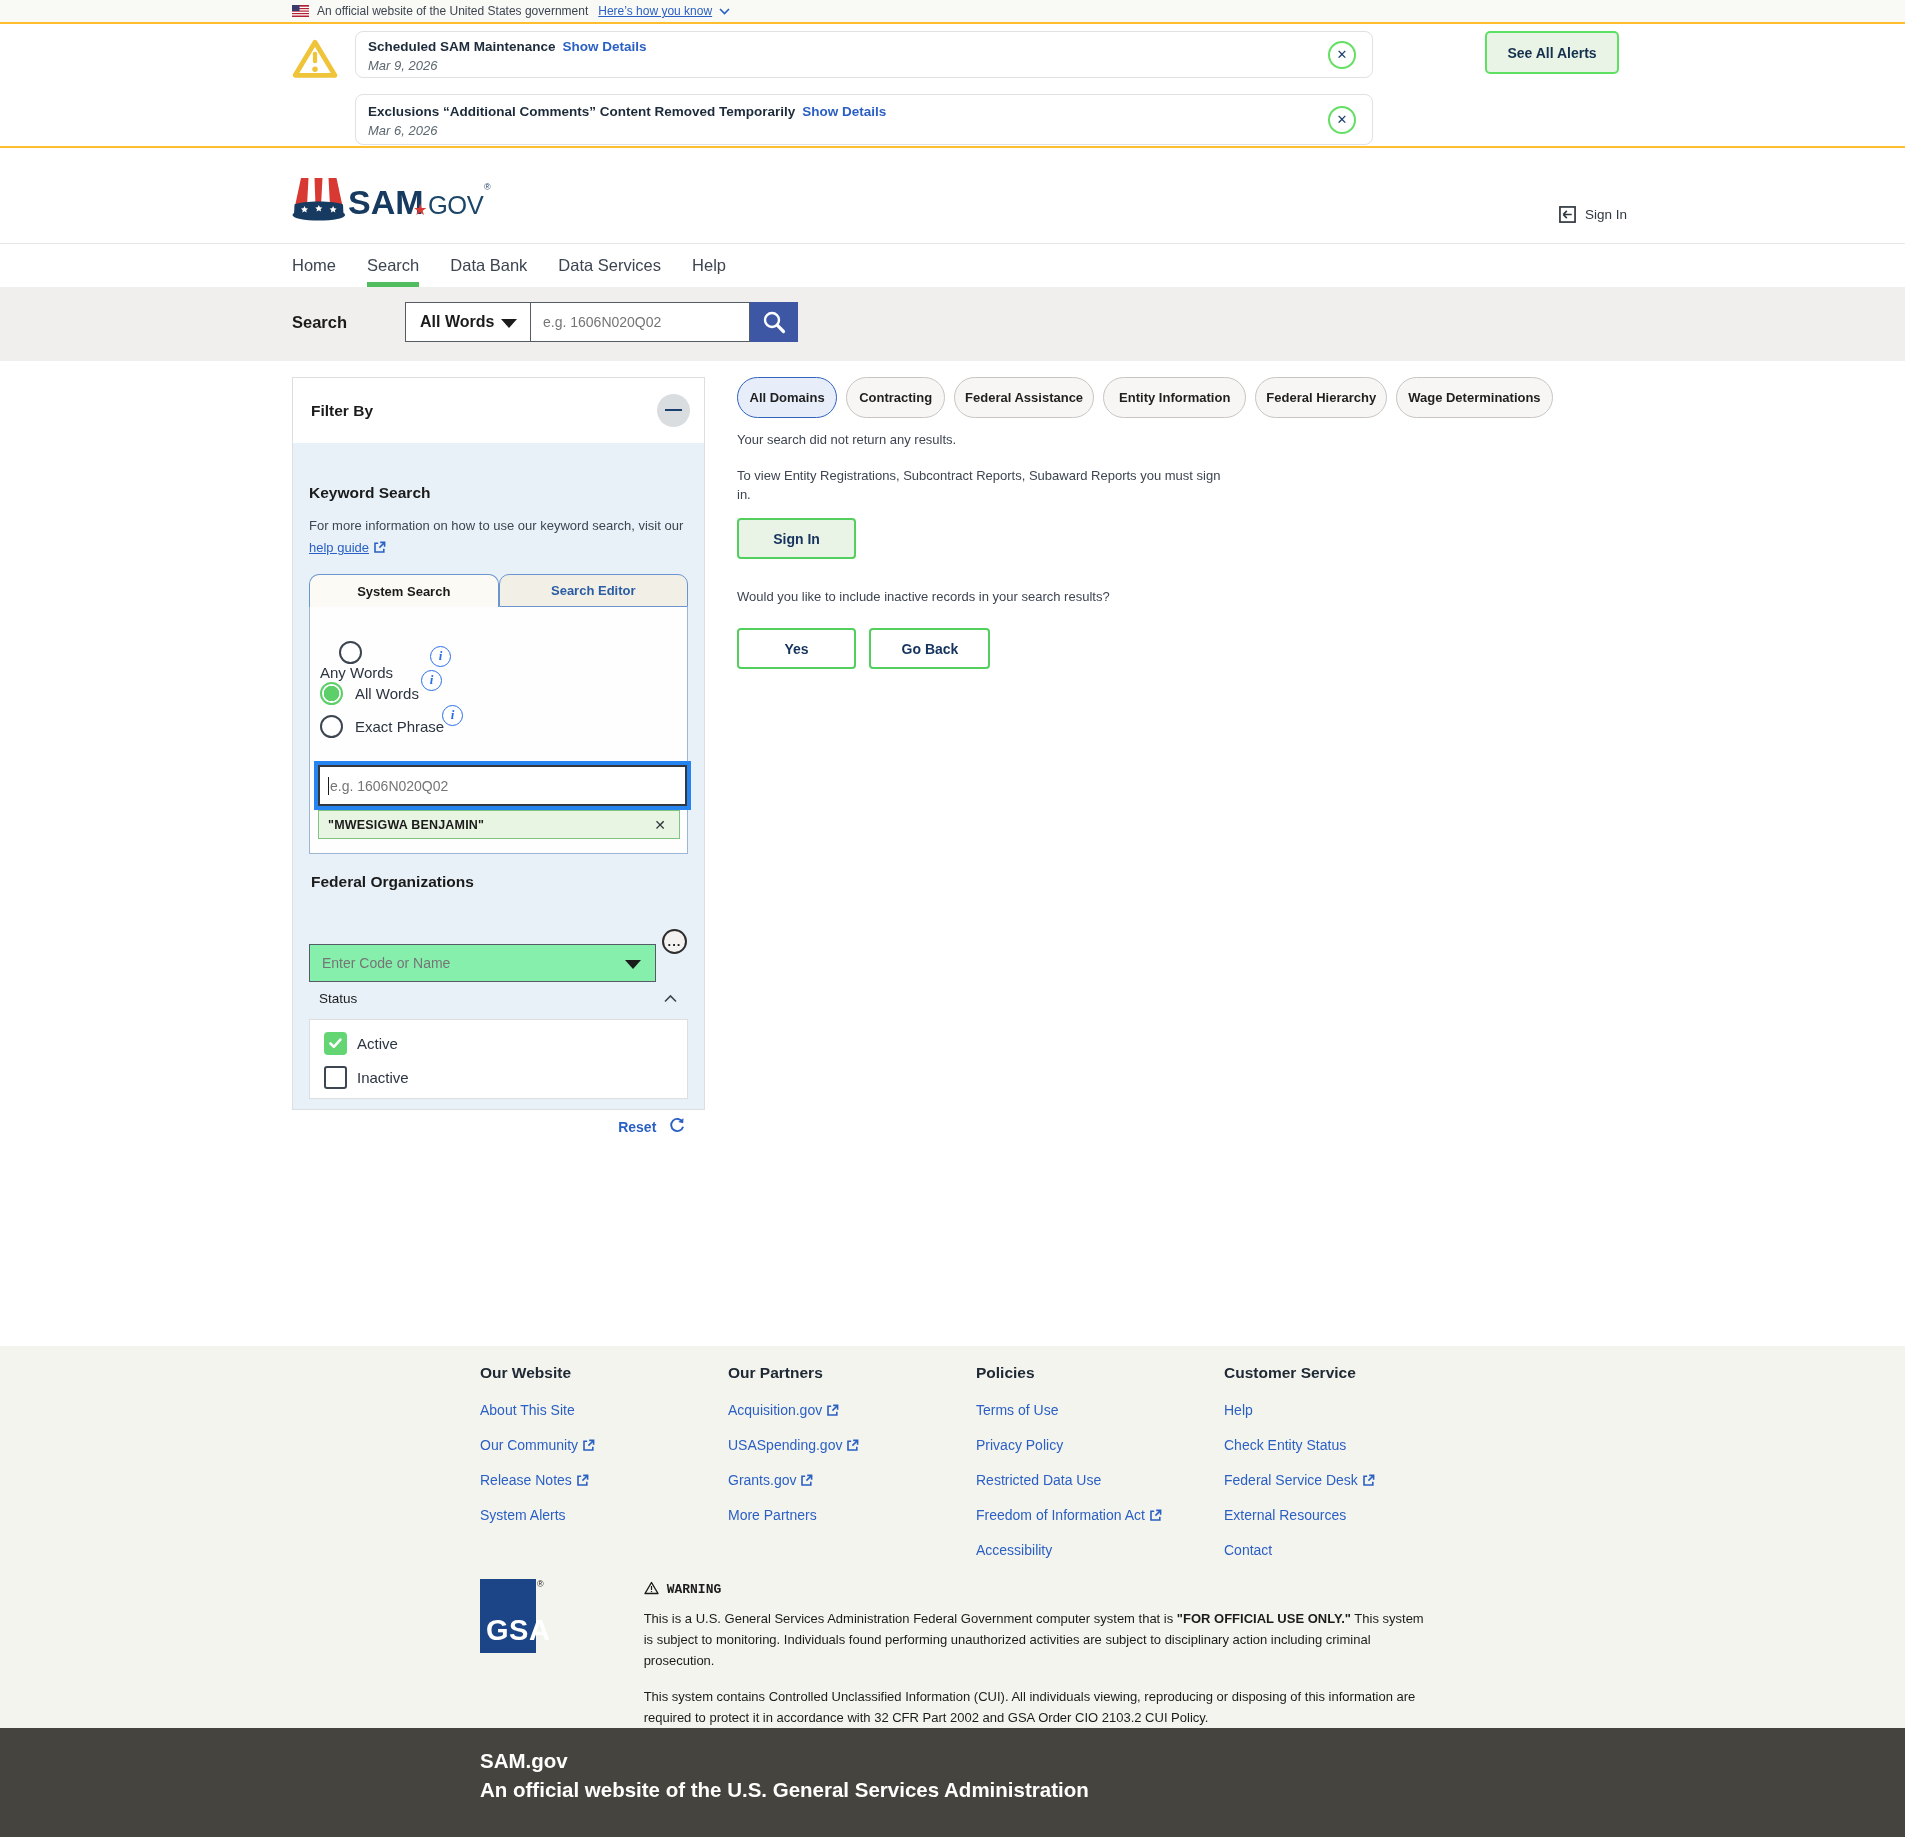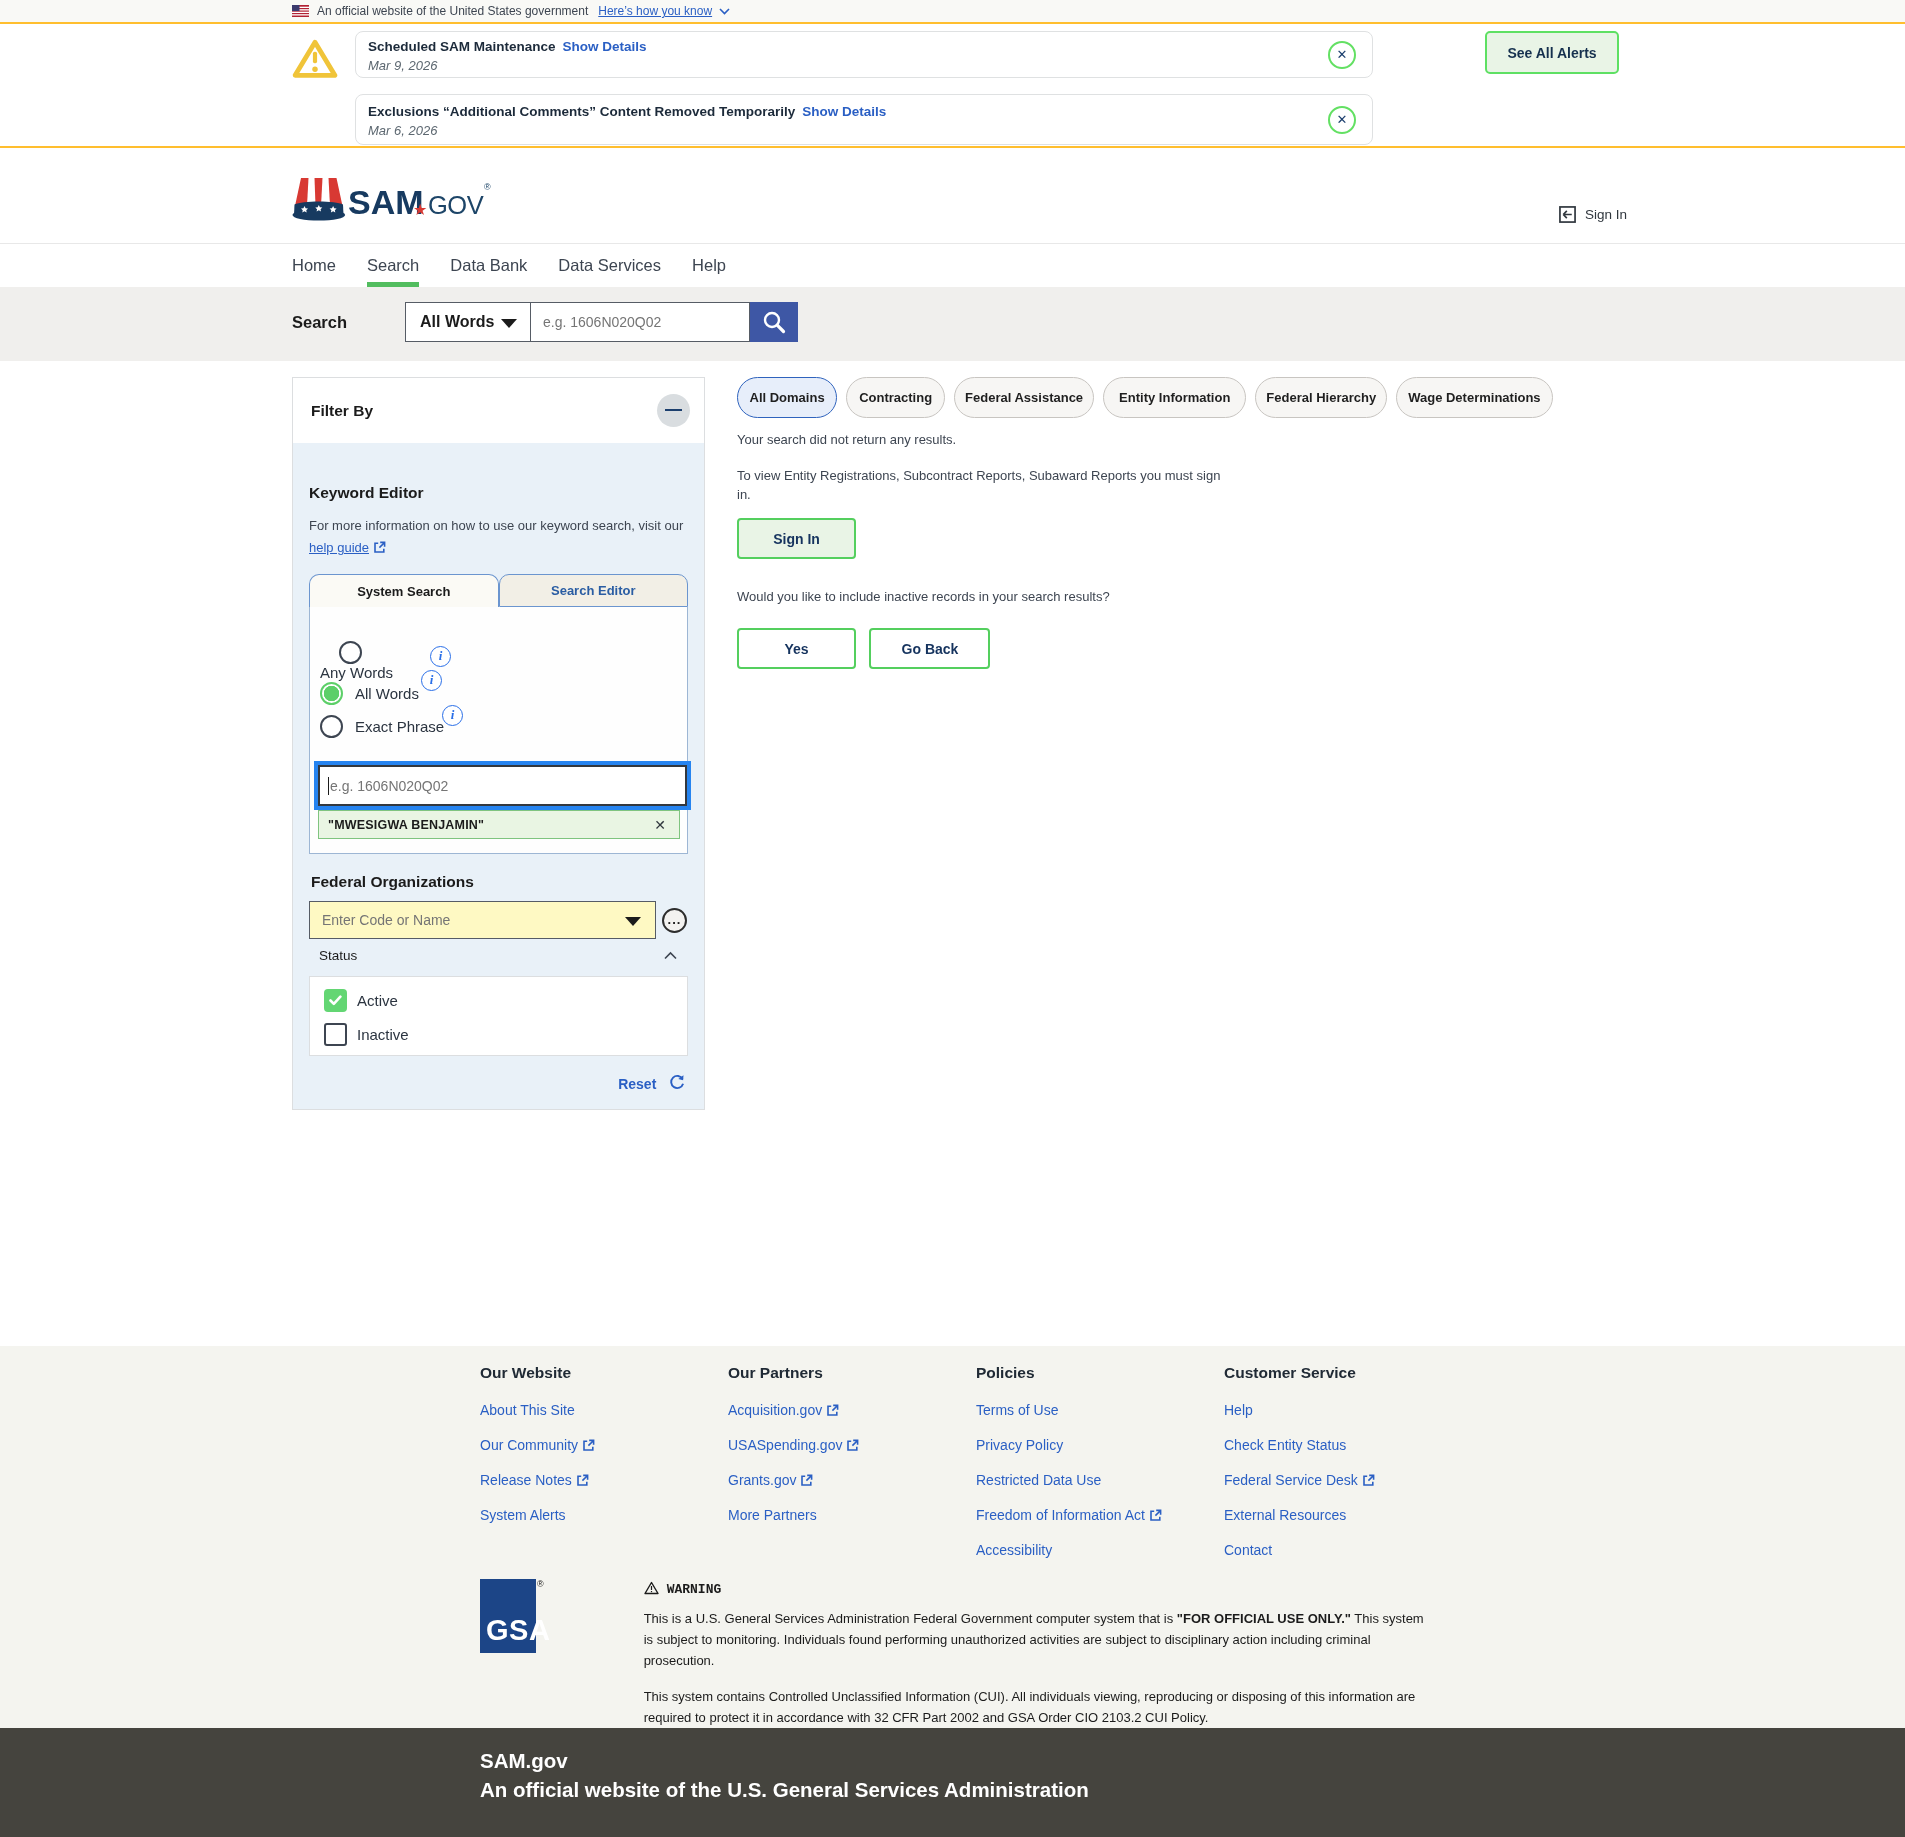--- a/index.html
+++ b/index.html
@@ -75,21 +75,21 @@
 .iico { position:absolute; display:inline-block; width:21px; height:21px; border-radius:50%; border:1.8px solid #2a6fe8; color:#2a6fe8; font-size:13px; font-weight:bold; font-style:italic; text-align:center; line-height:17px; font-family:"Liberation Serif",serif; background:#fff; }
 .kw-input-wrap { position:absolute; left:4px; right:-4px; top:154px; border:4px solid #2684f0; }
 .kw-input { height:41px; background:#fff; border:2px solid #33383e; display:flex; align-items:center; padding-left:8px; font-size:14px; color:#757575; }
 .kw-caret { display:inline-block; width:1px; height:18px; background:#1b1b1b; margin-right:1px; }
 .chip { position:absolute; left:8px; right:7px; top:203px; background:#e9f5e3; border:1px solid #7fc47f; height:29px; display:flex; align-items:center; justify-content:space-between; padding:0 13px 0 9px; }
 .chip b { font-size:12.5px; letter-spacing:0.2px; }
 .chip i { font-style:normal; font-size:14px; color:#30373e; }
 .fed-org { position:relative; }
 .fed-org h3 { margin:19px 0 0 2px; }
 .org-row { display:flex; align-items:center; margin-top:10px; }
-.org-input { width:347px; height:38px; background:#fef9c3; border:1px solid #565c65; display:flex; align-items:center; padding-left:12px; font-size:14px; color:#757575; position:relative; }
+.org-input { width:347px; height:38px; background:#86efac; border:1px solid #565c65; display:flex; align-items:center; padding-left:12px; font-size:14px; color:#757575; position:relative;margin-top:43px; }
 .org-input:after { content:""; position:absolute; right:14px; top:15px; border-left:8px solid transparent; border-right:8px solid transparent; border-top:9px solid #1b1b1b; }
 .dots-btn { width:25px; height:25px; border-radius:50%; border:2px solid #2d2d2d; background:#f3f2f0; margin-left:6px; text-align:center; font-size:13px; font-weight:bold; color:#1b1b1b; letter-spacing:1px; line-height:10px; }
 .status-row { display:flex; align-items:center; justify-content:space-between; margin:9px 10px 0 10px; }
 .status-row span { font-size:13.5px; }
 .status-box { background:#fff; border:1px solid #dcdee0; margin-top:13px; height:80px; padding:12px 14px 0; }
 .cb-row { display:flex; align-items:center; margin-bottom:11px; }
 .cb { width:23px; height:23px; border-radius:3px; margin-right:10px; flex:none; }
 .cb.on { background:#63d673; border-radius:4px; display:flex; align-items:center; justify-content:center; }
 .cb.off { background:#fff; border:2px solid #3d4551; }
 .cb-row span { font-size:15px; color:#2b3440; }
@@ -235,21 +235,21 @@
 </div>
 
 <div class="main">
   <div class="container">
     <aside class="filter">
       <div class="filter-head">
           <h2>Filter By</h2>
           <button class="minus-btn"></button>
         </div>
       <div class="filter-body">
-        <h3>Keyword Editor</h3>
+        <h3>Keyword Search</h3>
         <div class="kw-info">For more information on how to use our keyword search, visit our<br><a href="#">help guide</a> <svg class="ext" width="13" height="13" viewBox="0 0 13 13">
               <path d="M5.2 2.2 H2 V11 H10.8 V7.8" stroke="#2a5fc4" stroke-width="1.6" fill="none"></path>
               <path d="M7.2 1.4 H11.6 V5.8 M11.3 1.7 L6.4 6.6" stroke="#2a5fc4" stroke-width="1.6" fill="none"></path>
             </svg></div>
         <div class="tabs">
           <div class="tab on">System Search</div>
           <div class="tab off">Search Editor</div>
         </div>
         <div class="tab-panel">
           <div class="radio-row" style="top:34px;flex-direction:column;">

